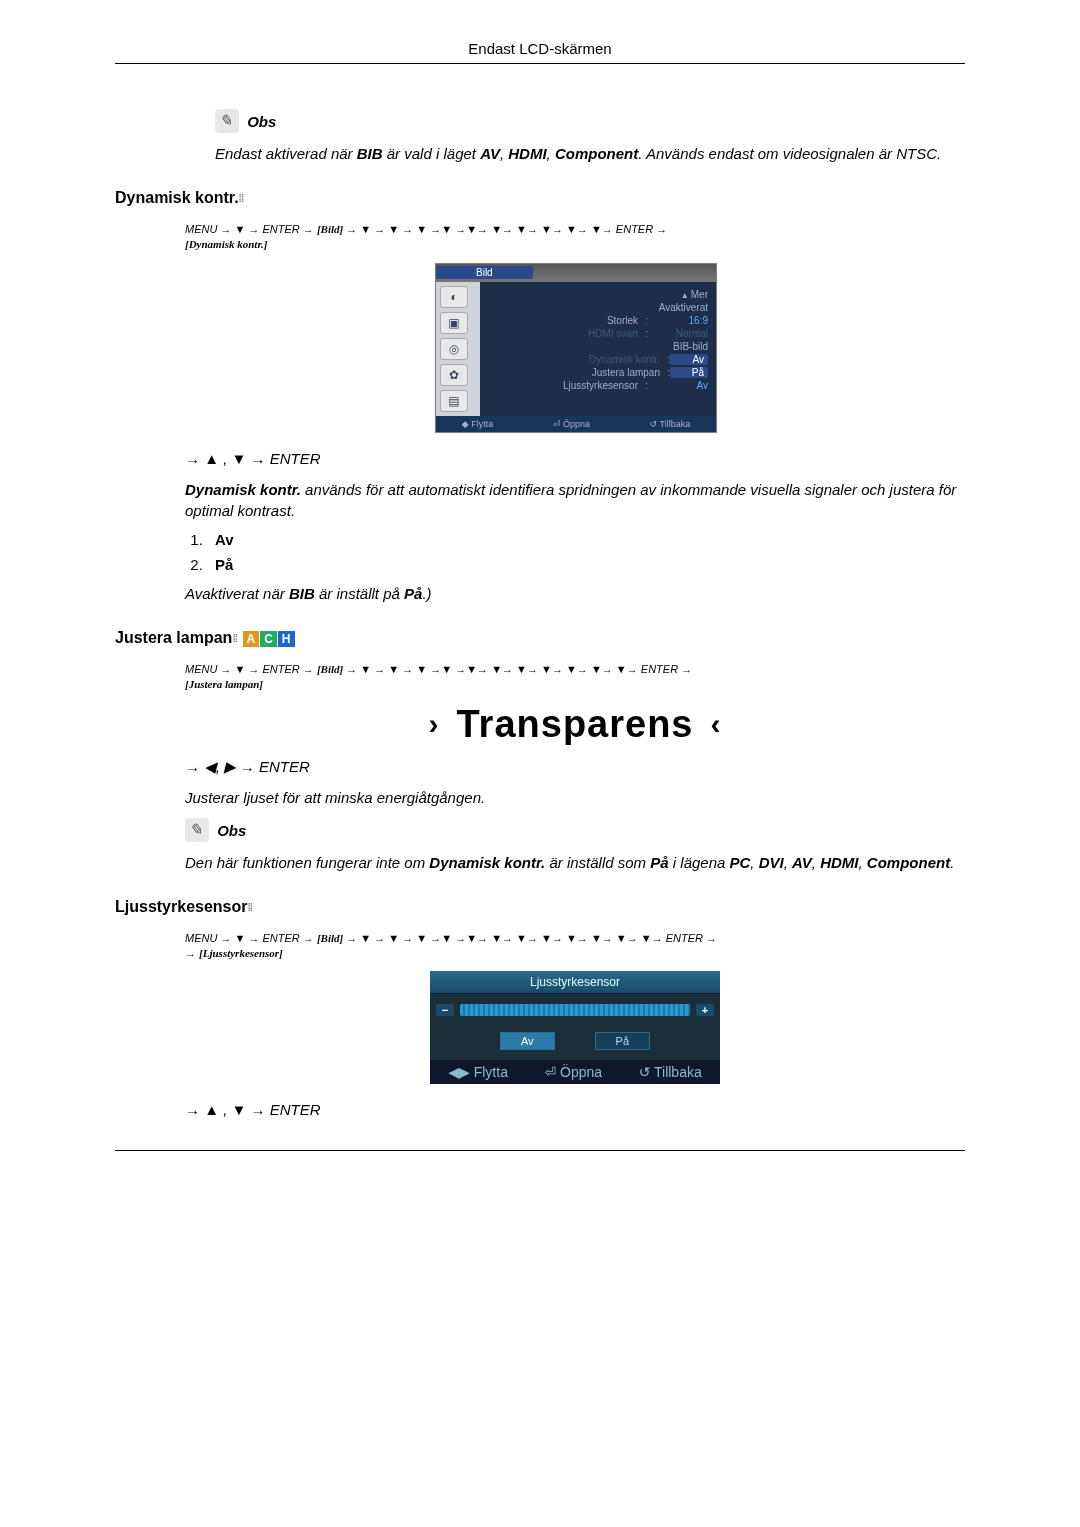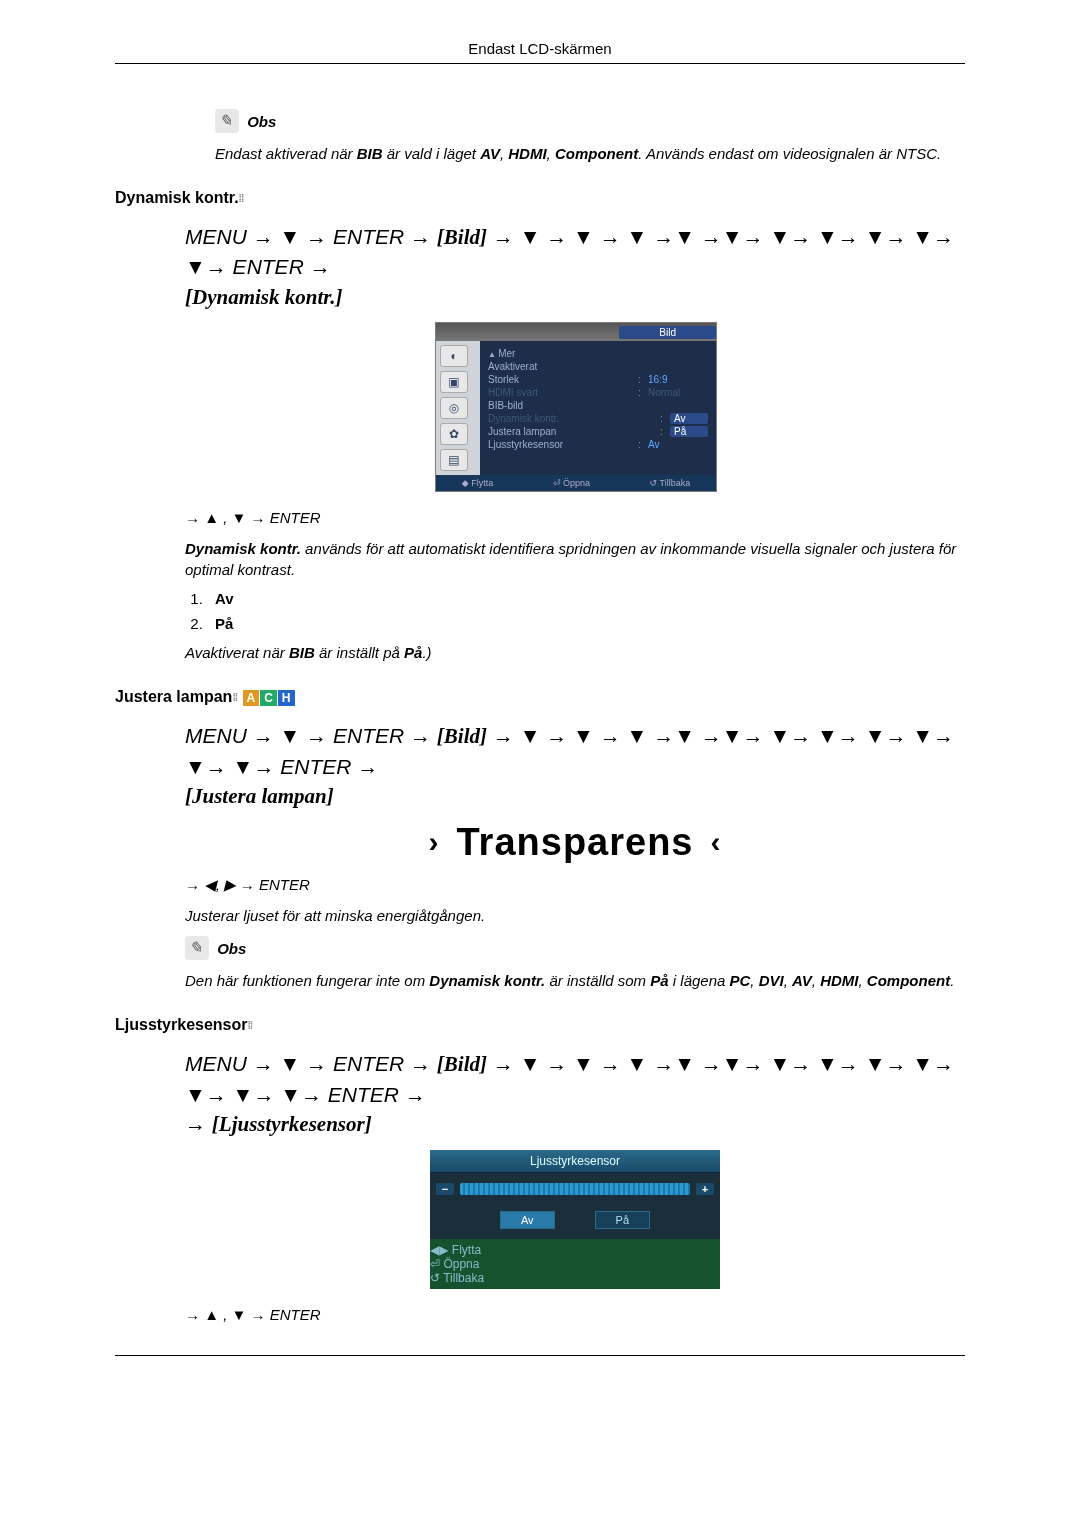--- a/index.html
+++ b/index.html
@@ -82,21 +82,21 @@
   .badge.h { background: #26c; }
   ol {
     margin: 10px 0;
     padding-left: 22px;
   }
   ol li {
     margin: 8px 0;
     padding-left: 8px;
   }
   .bold { font-weight: bold; }
-  .menu-path { font-size: 21px; }
+  .menu-path { font-size: 11px; }
   .bracket-bold {
     font-weight: bold;
     font-family: Georgia, serif;
   }
 
   
   .osd1-wrap {
     width: 280px;
     margin: 8px auto 15px auto;
   }
@@ -105,21 +105,21 @@
     background: #1e2d4a;
     border: 1px solid #7a7a7a;
     font-size: 10px;
     color: #9ab0d0;
   }
   .osd1 .tabbar {
     display: flex;
     height: 18px;
     background: linear-gradient(#555,#777);
     align-items: center;
-    justify-content: flex-end;
+    justify-content: flex-start;
   }
   .osd1 .tab-center {
     background: #2a4a8a;
     color: #fff;
     padding: 1px 40px;
     font-size: 10px;
     border-radius: 2px;
   }
   .osd1 .body {
     display: flex;
@@ -143,20 +143,21 @@
     line-height: 22px;
     color: #346;
   }
   .osd1 .list {
     flex: 1;
     padding: 6px 8px 2px 8px;
   }
   .osd1 .row {
     display: flex;
     padding: 1px 0;
+    text-align: right;
   }
   .osd1 .row .lbl { flex: 1; }
   .osd1 .row .sep { width: 10px; color: #5a8; }
   .osd1 .row .val { width: 60px; color: #5faaff; }
   .osd1 .row.dim .lbl, .osd1 .row.dim .val { color: #3a5a7a; }
   .osd1 .row .val.hl {
     background: #2a4a8a;
     color: #fff;
     padding: 0 4px;
     border-radius: 2px;
@@ -255,25 +256,24 @@
     font-size: 11px;
     background: #16405a;
   }
   .osd2 .opt.sel {
     background: #2a7aaa;
     color: #fff;
   }
   .osd2 .footer2 {
     display: flex;
     justify-content: space-around;
-    background: #14532d;
-    font-size: 12px;
+    background: #0f172a;
+    font-size: 14px;
     padding: 4px 0;
     color: #8bc;
-    flex-direction: column;
   }
   .osd2 .footer2 span::before { margin-right: 4px; }
 
   .hr-bottom {
     border-top: 1px solid #000;
     margin-top: 30px;
   }
 </style>
 </head>
 <body>

